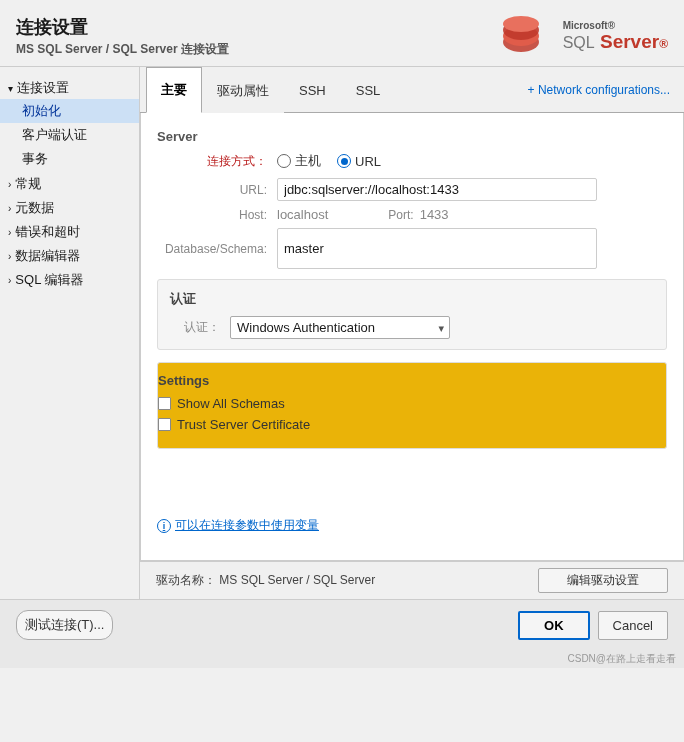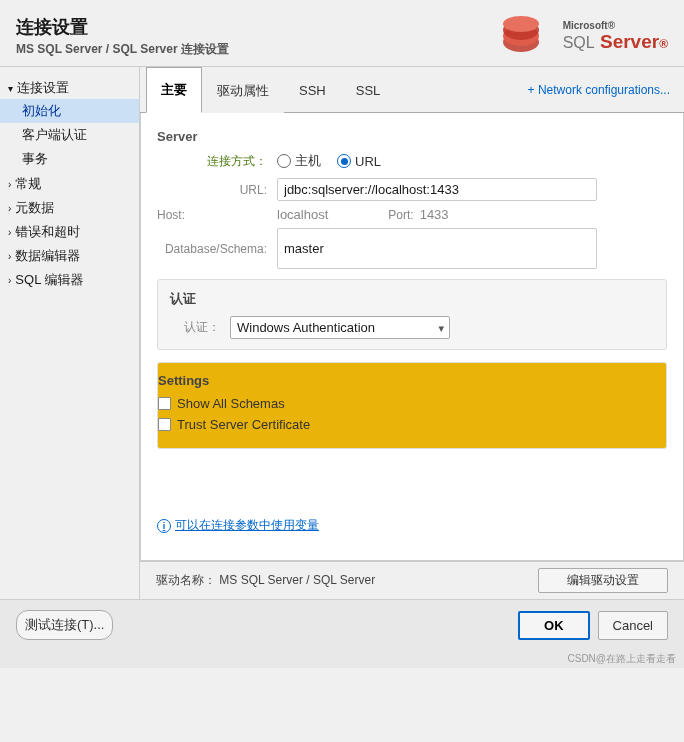--- a/index.html
+++ b/index.html
@@ -156,21 +156,21 @@
       margin-bottom: 8px;
       margin-top: 4px;
     }
 
     .connection-mode-row {
       display: flex;
       align-items: center;
       margin-bottom: 8px;
     }
     .connection-mode-label {
-      color: #4d7c0f;
+      color: #b91c1c;
       font-size: 12px;
       min-width: 120px;
       text-align: right;
       padding-right: 10px;
     }
     .radio-group {
       display: flex;
       align-items: center;
       gap: 16px;
     }
@@ -230,20 +230,21 @@
 
     .host-port-row {
       display: flex;
       align-items: center;
       margin-bottom: 6px;
     }
     .host-port-label {
       color: #888;
       font-size: 12px;
       min-width: 120px;
+      text-align: right;
       padding-right: 10px;
     }
     .host-value {
       color: #888;
       font-size: 13px;
       margin-right: 60px;
     }
     .port-label { color: #888; font-size: 12px; margin-right: 6px; }
     .port-value { color: #888; font-size: 13px; }
 

